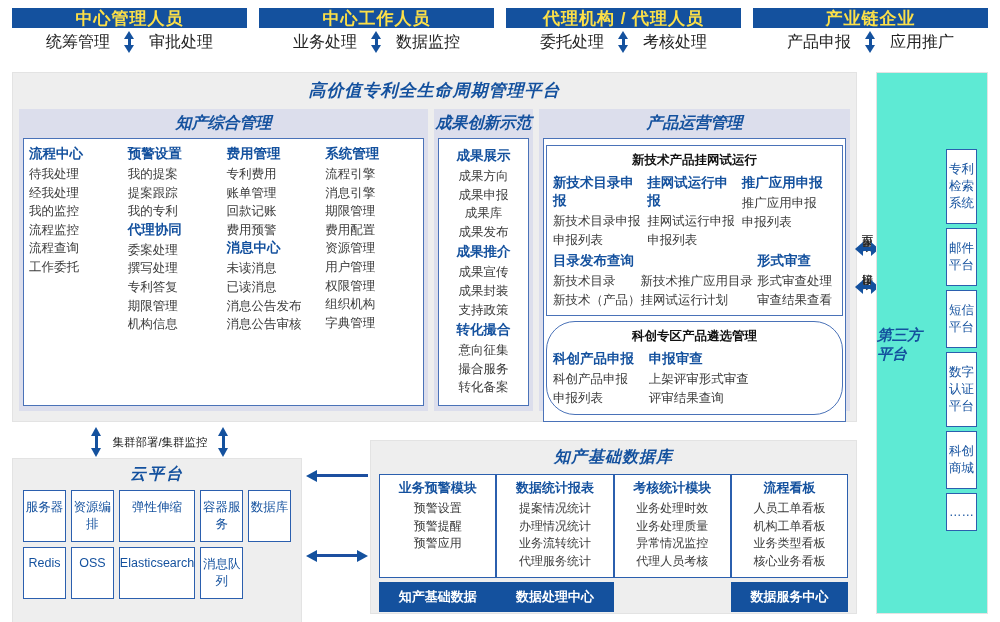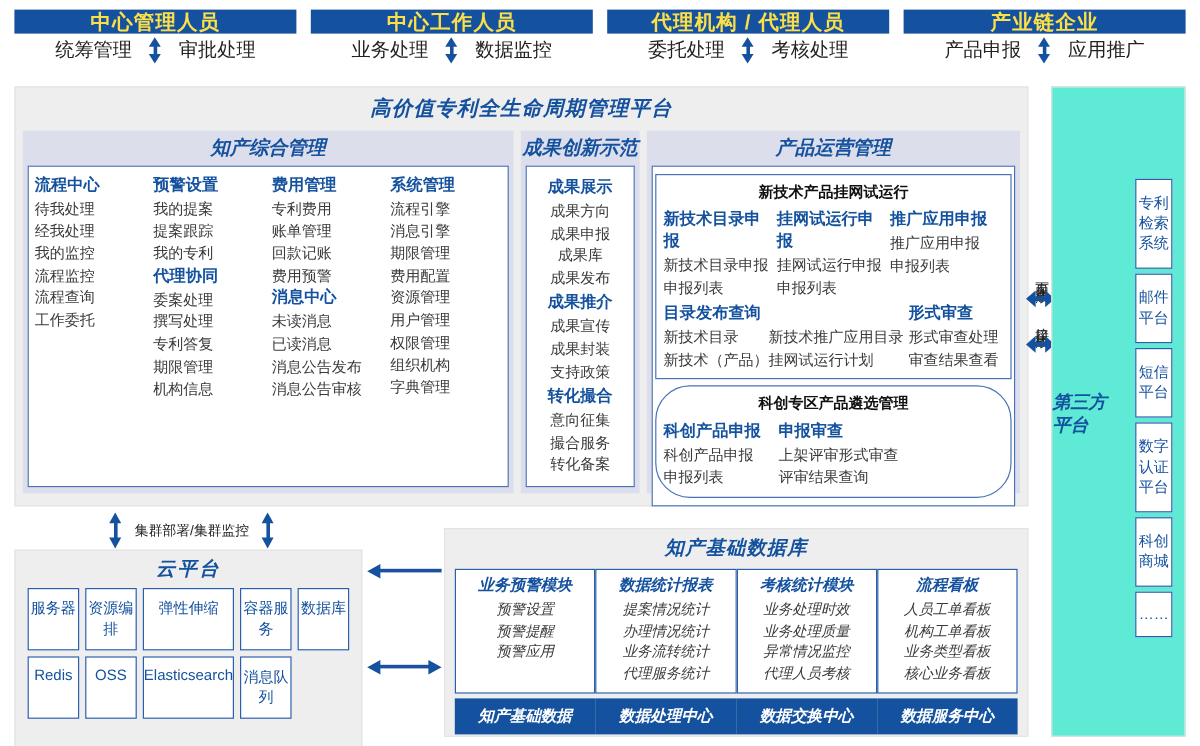--- a/index.html
+++ b/index.html
@@ -125,21 +125,21 @@
     color:#14519e; padding:3px 0 5px; letter-spacing:2px; }
   .cgrid { display:grid; grid-template-columns:repeat(5,1fr); gap:5px; }
   .ccell { border:1.5px solid #2b5fae; background:#fff; color:#14519e;
     font-size:12.5px; text-align:center; padding:8px 0; }
 
   
   .db { position:absolute; left:370px; top:440px; width:487px; height:174px;
     background:#eeeeee; border:1px solid #e3e3e3; padding:2px 8px 8px; }
   .db-ttl { text-align:center; font-size:16px; font-weight:bold; font-style:italic;
     color:#14519e; padding:4px 0 6px; letter-spacing:1px; }
-  .dbcols { display:flex; gap:0;font-style:italic; }
+  .dbcols { display:flex; gap:0; }
   .dbcol { flex:1; }
   .dbbox { border:1.5px solid #2b5fae; background:#fff; height:104px; padding:4px 2px;
     text-align:center; }
   .dbbox h4 { margin:0 0 3px; font-size:13px; font-weight:bold; color:#14519e; }
   .dbbox div { font-size:12px; color:#3a3a3a; line-height:17.5px; }
   .dbfoot { margin-top:4px; background:#14519e; color:#fff; font-size:13px;
     font-weight:bold; text-align:center; padding:6px 0; }
 
   
   .sideArrows { position:absolute; left:306px; top:462px; width:62px; height:110px; }
@@ -436,21 +436,20 @@
       </div>
 
       <div class="dbcol">
         <div class="dbbox">
           <h4>考核统计模块</h4>
           <div>业务处理时效</div>
           <div>业务处理质量</div>
           <div>异常情况监控</div>
           <div>代理人员考核</div>
         </div>
-        <div class="dbfoot">数据交换中心</div>
       </div>
 
       <div class="dbcol">
         <div class="dbbox">
           <h4>流程看板</h4>
           <div>人员工单看板</div>
           <div>机构工单看板</div>
           <div>业务类型看板</div>
           <div>核心业务看板</div>
         </div>

